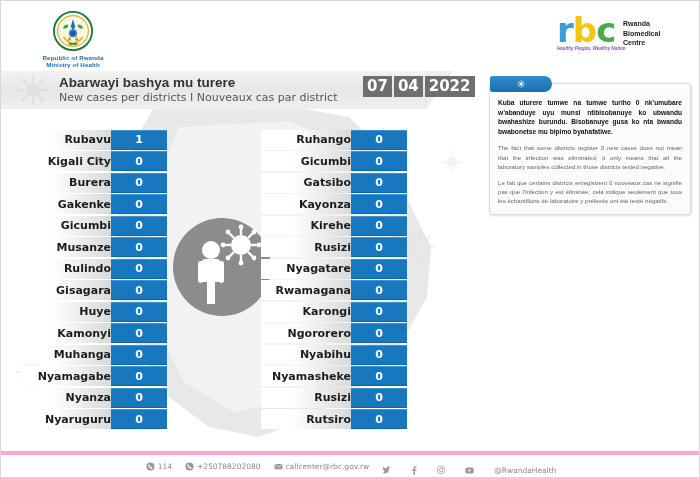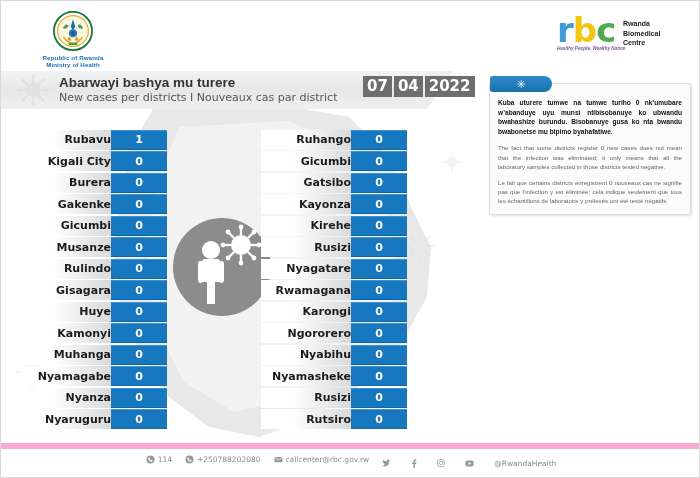--- a/index.html
+++ b/index.html
@@ -102,22 +102,22 @@
     background:linear-gradient(to bottom,#2f8ccb,#1b6fae);
     border-radius:3px 9px 9px 3px;
     display:flex; align-items:center; justify-content:center;
   }
   .info-tab .star { color:#fff; font-size:11px; line-height:11px; }
   .info-rw { font-size:6.6px; font-weight:bold; color:#111; line-height:9.6px; text-align:justify; }
   .info-en, .info-fr { font-size:6.1px; color:#666; line-height:9.2px; text-align:justify; margin-top:7px; }
 
   
   .footer {
-    position:absolute; left:0; bottom:8px; width:700px; height:26px;
-    border-top:6px solid #f9a8d4; background:#fff;
+    position:absolute; left:0; bottom:0; width:700px; height:26px;
+    border-top:4px solid #f9a8d4; background:#fff;
     display:flex; align-items:center; justify-content:center; gap:13px;
     z-index:7;
   }
   .f-item { display:flex; align-items:center; gap:3px; font-size:7.5px; color:#8a8a8a; font-family:"DejaVu Sans", sans-serif;}
   .f-socials { display:flex; align-items:center; gap:20px;margin-top:8px; }
   .f-socials svg { display:block; }
 </style>
 </head>
 <body>
 

